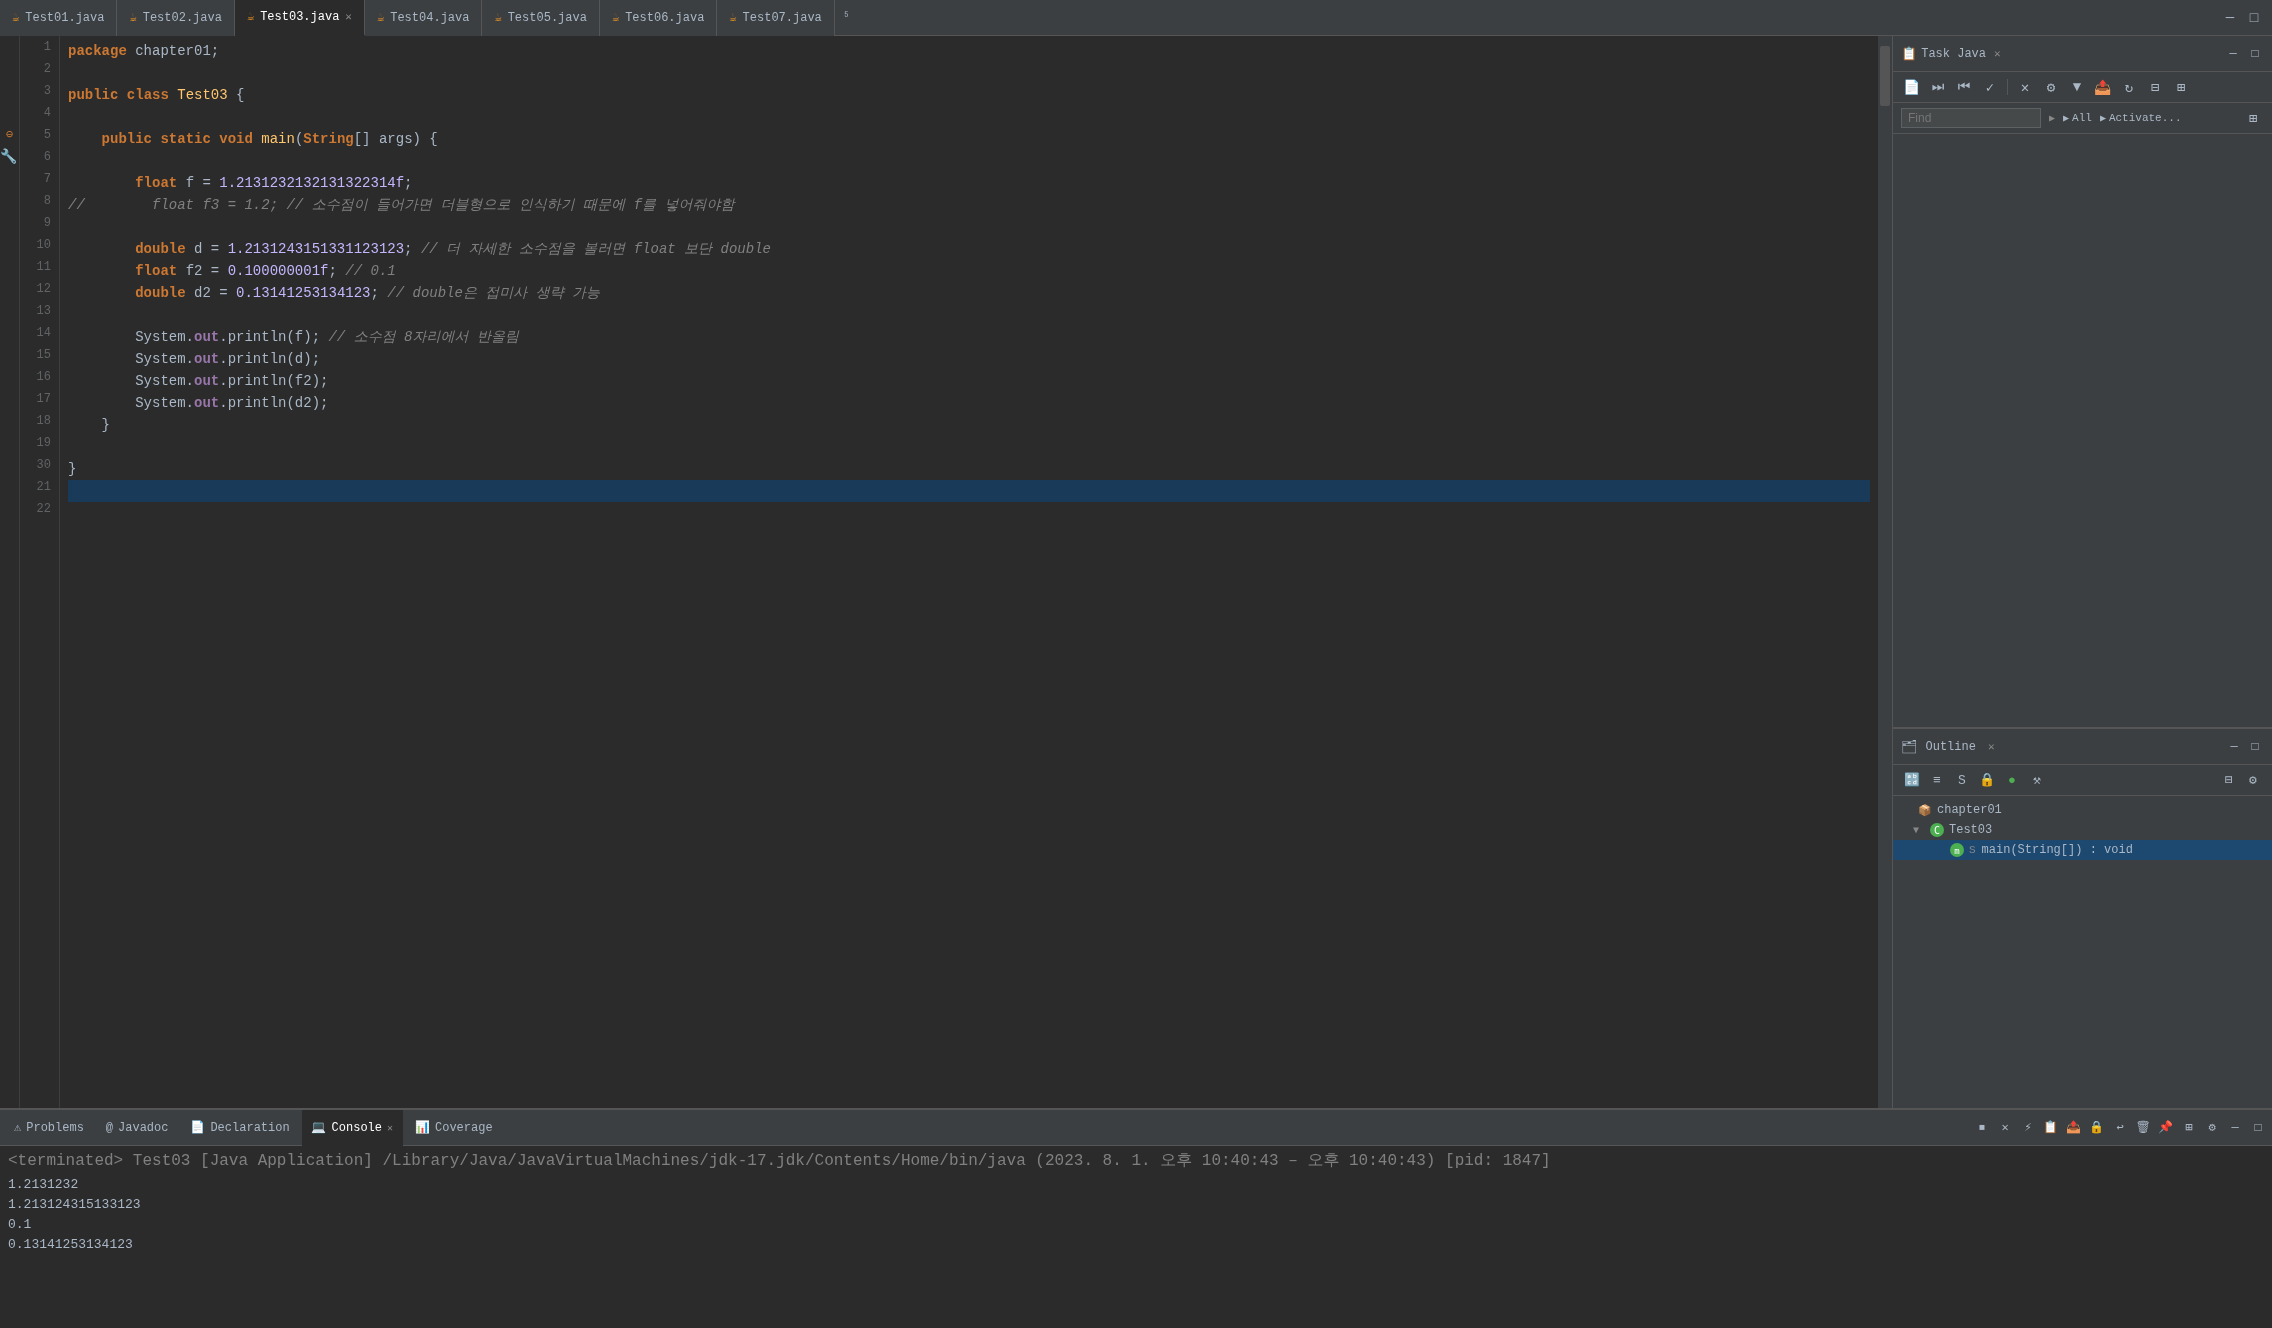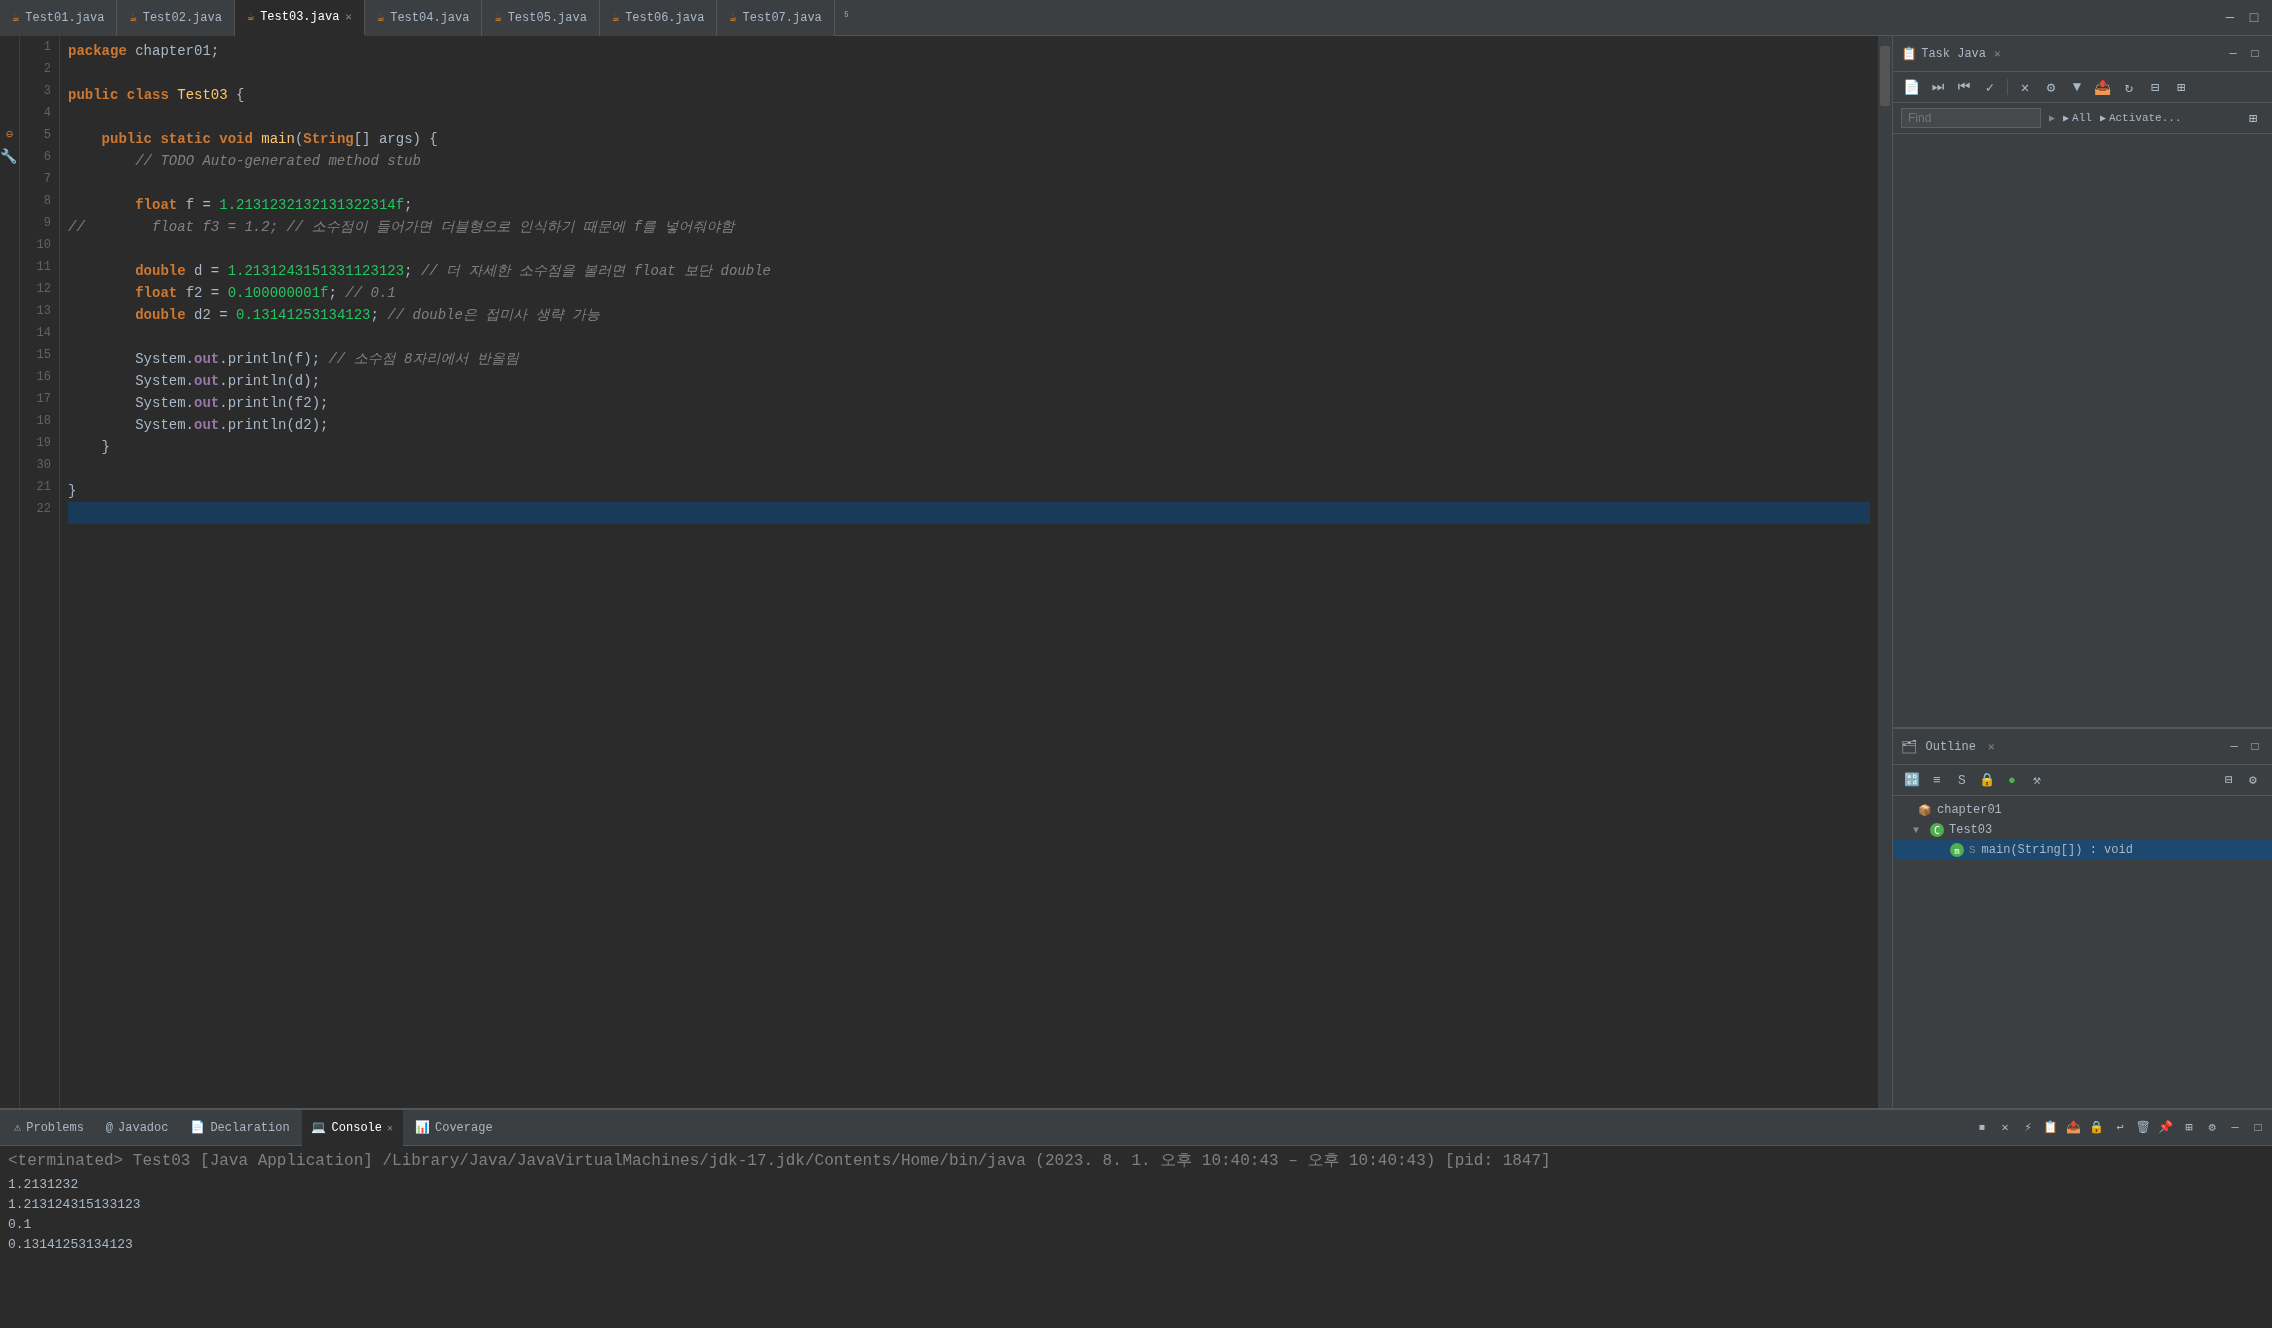--- a/index.html
+++ b/index.html
@@ -122,21 +122,21 @@
     .code-line {
       height: 22px;
       display: flex;
       align-items: center;
       white-space: pre;
     }
 
     
     .kw { color: #cc7832; font-weight: bold; }
     .type { color: #cc7832; font-weight: bold; }
-    .num { color: #22c55e; }
+    .num { color: #c4b5fd; }
     .comment { color: #808080; font-style: italic; }
     .classname { color: #ffc66d; }
     .methodname { color: #ffc66d; }
     .static-field { color: #9876aa; font-weight: bold; }
     .plain { color: #a9b7c6; }
 
     
     .scrollbar-right {
       width: 14px;
       background: #3c3f41;
@@ -506,21 +506,20 @@
         <div class="line-number">21</div>
         <div class="line-number">22</div>
       </div>
 
       <div class="code-area">
         <div class="code-line"><span class="kw">package</span><span class="plain"> chapter01;</span></div>
         <div class="code-line"></div>
         <div class="code-line"><span class="kw">public</span><span class="plain"> </span><span class="kw">class</span><span class="plain"> </span><span class="classname">Test03</span><span class="plain"> {</span></div>
         <div class="code-line"></div>
         <div class="code-line"><span class="plain">    </span><span class="kw">public</span><span class="plain"> </span><span class="kw">static</span><span class="plain"> </span><span class="kw">void</span><span class="plain"> </span><span class="methodname">main</span><span class="plain">(</span><span class="type">String</span><span class="plain">[] args) {</span></div>
-        <div class="code-line"><span class="plain">        </span><span class="comment">// TODO Auto-generated method stub</span></div>
         <div class="code-line"></div>
         <div class="code-line"><span class="plain">        </span><span class="type">float</span><span class="plain"> f = </span><span class="num">1.2131232132131322314f</span><span class="plain">;</span></div>
         <div class="code-line"><span class="comment">// &nbsp;&nbsp;&nbsp;&nbsp;&nbsp;&nbsp; float f3 = 1.2; // 소수점이 들어가면 더블형으로 인식하기 때문에 f를 넣어줘야함</span></div>
         <div class="code-line"></div>
         <div class="code-line"><span class="plain">        </span><span class="type">double</span><span class="plain"> d = </span><span class="num">1.2131243151331123123</span><span class="plain">; </span><span class="comment">// 더 자세한 소수점을 볼러면 float 보단 double</span></div>
         <div class="code-line"><span class="plain">        </span><span class="type">float</span><span class="plain"> f2 = </span><span class="num">0.100000001f</span><span class="plain">; </span><span class="comment">// 0.1</span></div>
         <div class="code-line"><span class="plain">        </span><span class="type">double</span><span class="plain"> d2 = </span><span class="num">0.13141253134123</span><span class="plain">; </span><span class="comment">// double은 접미사 생략 가능</span></div>
         <div class="code-line"></div>
         <div class="code-line"><span class="plain">        System.</span><span class="static-field">out</span><span class="plain">.println(f); </span><span class="comment">// 소수점 8자리에서 반올림</span></div>
         <div class="code-line"><span class="plain">        System.</span><span class="static-field">out</span><span class="plain">.println(d);</span></div>

